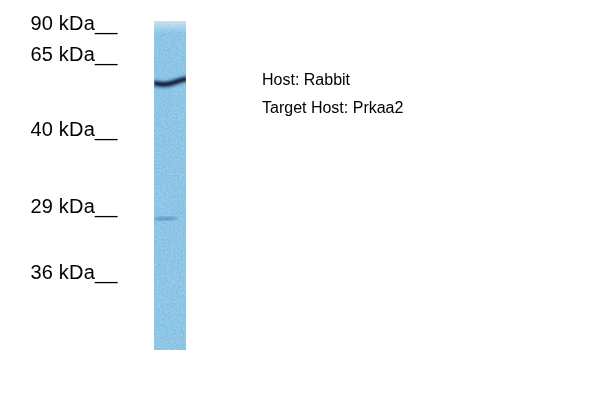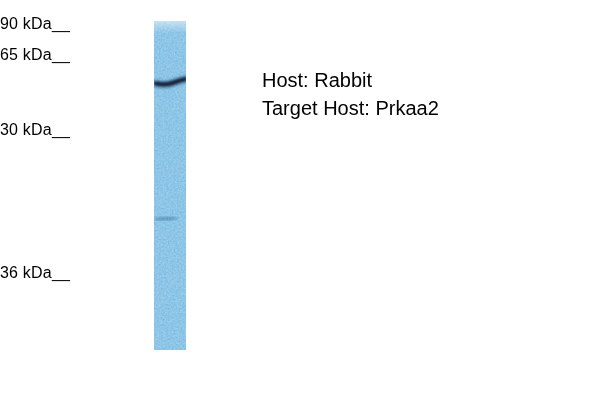--- a/index.html
+++ b/index.html
@@ -22,22 +22,22 @@
     position: absolute;
     left: 0;
     top: 0;
     width: 148px;
     height: 400px;
   }
   .marker {
     position: absolute;
     right: 0;
     width: 148px;
-    text-align: left;
-    font-size: 16px;
+    text-align: center;
+    font-size: 20px;
     line-height: 17px;
     color: #000000;
     letter-spacing: 0.2px;
     white-space: nowrap;
   }
   .m90 { top: 15px; }
   .m65 { top: 46px; margin-left: 36px; }
   .m40 { top: 121px; }
   .m29 { top: 198px; }
   .m22 { top: 264px; }
@@ -54,34 +54,35 @@
 
   
   .annotations {
     position: absolute;
     left: 262px;
     top: 66px;
     width: 338px;
     white-space: nowrap;
   }
   .ann {
-    font-size: 20px;
+    font-size: 16px;
     line-height: 28.4px;
     color: #000000;
   }
 </style>
 </head>
 <body>
 
 <div class="stage">
 
   <div class="markers">
     <div class="marker m90">90 kDa__</div>
     <div class="marker m65">65 kDa__</div>
-    <div class="marker m40">30 kDa__</div>
+    <div class="marker m40">40 kDa__</div>
+    <div class="marker m29">29 kDa__</div>
     <div class="marker m22">36 kDa__</div>
   </div>
 
   <div class="lane">
     <svg width="32" height="329" viewBox="0 0 32 329" xmlns="http://www.w3.org/2000/svg">
       <defs>
         <linearGradient id="gTop" x1="0" y1="0" x2="0" y2="1">
           <stop offset="0" stop-color="#ffffff" stop-opacity="0.5"></stop>
           <stop offset="1" stop-color="#ffffff" stop-opacity="0"></stop>
         </linearGradient>

